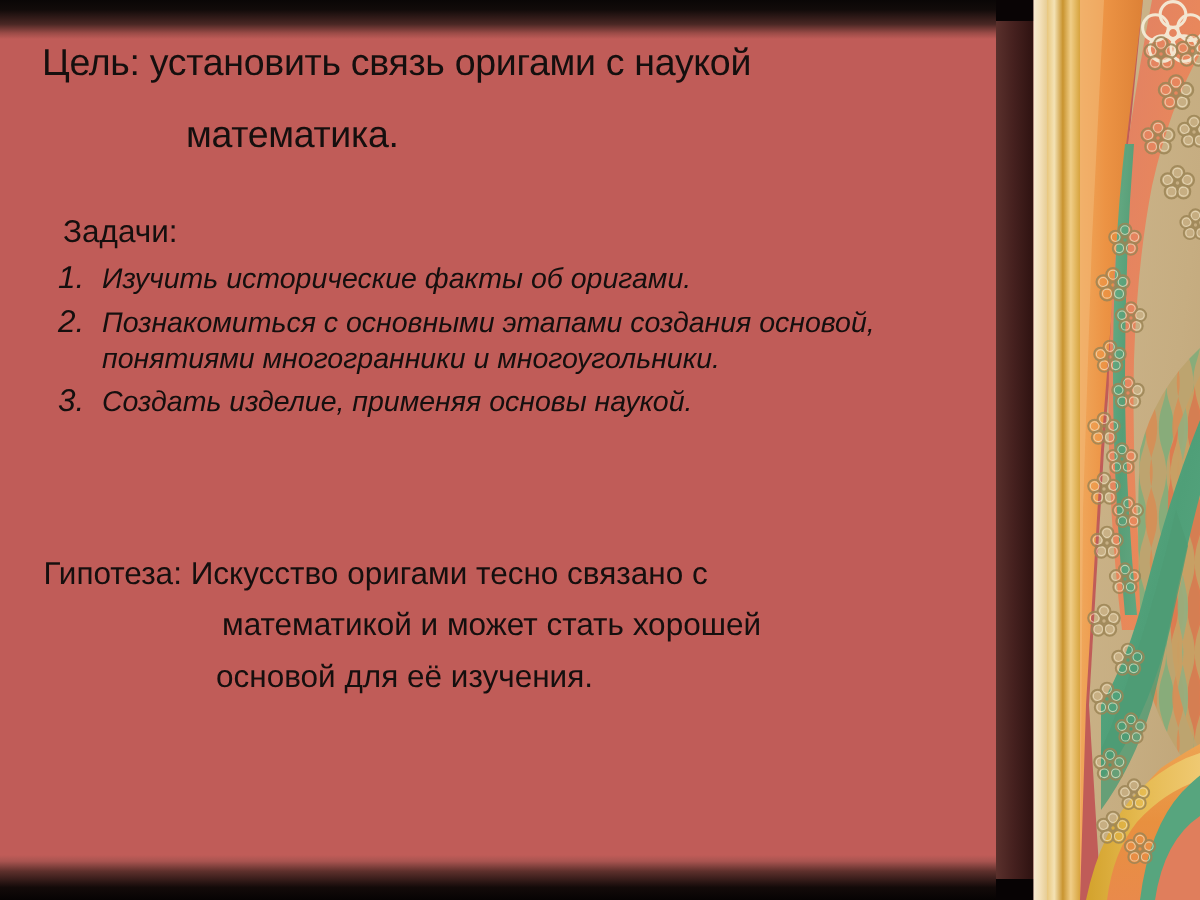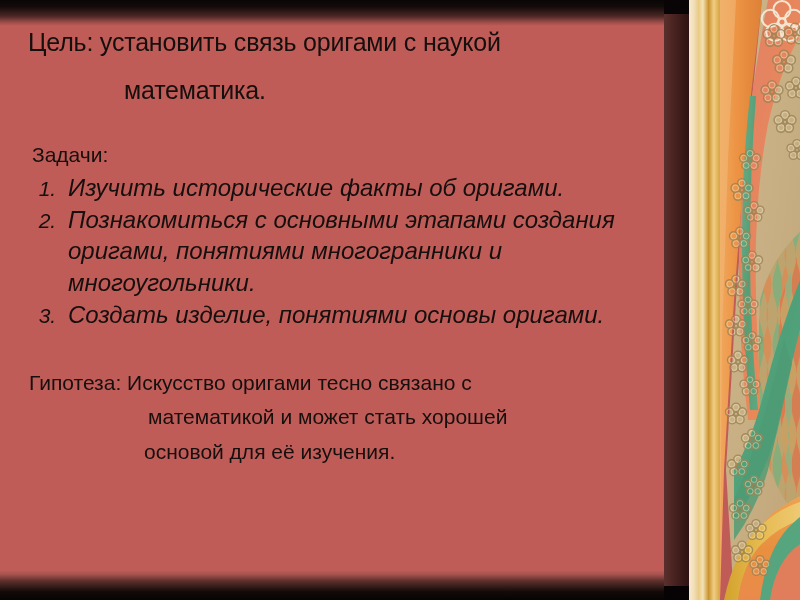--- a/index.html
+++ b/index.html
@@ -50,34 +50,34 @@
     position: absolute;
     font-size: 25px;
     letter-spacing: -0.2px;
     white-space: nowrap;
   }
   #title-l1 { left: 28px; top: 28px; }
   #title-l2 { left: 124px; top: 76px; text-align: right; }
 
   #tasks-label {
     position: absolute;
-    left: 32px; top: 143px;
+    left: 42px; top: 143px;
     font-size: 21px;
   }
 
   ol.tasks {
     position: absolute;
     left: 18px;
     top: 172px;
     margin: 0;
     padding: 0 0 0 44px;
     width: 600px;
     list-style: decimal;
     font-style: italic;
-    font-size: 24px;
+    font-size: 19px;
     line-height: 1.30;
   }
   ol.tasks > li {
     margin: 0 0 1px 0;
     padding-left: 6px;
   }
   ol.tasks > li::marker {
     font-style: italic;
     font-size: 21px;
   }
@@ -112,22 +112,22 @@
 
   <div id="content">
 
     <div class="title-line" id="title-l1">Цель: установить связь  оригами с наукой</div>
     <div class="title-line" id="title-l2">математика.</div>
 
     <div id="tasks-label">Задачи:</div>
 
     <ol class="tasks" id="tasks-list">
       <li>Изучить исторические факты об оригами.</li>
-      <li>Познакомиться с основными этапами создания оригами, понятиями многогранники и многоугольники.</li>
-      <li>Создать изделие, понятиями основы оригами.</li>
+      <li>Познакомиться с основными этапами создания основой, понятиями многогранники и многоугольники.</li>
+      <li>Создать изделие, применяя основы наукой.</li>
     </ol>
 
     <div class="hyp-line" id="hyp-l1">Гипотеза: Искусство оригами тесно связано с</div>
     <div class="hyp-line" id="hyp-l2">математикой и может стать хорошей</div>
     <div class="hyp-line" id="hyp-l3">основой для её изучения.</div>
   </div>
 
   <div id="border-art">
     <svg width="136" height="600" viewBox="0 0 136 600" xmlns="http://www.w3.org/2000/svg">
       <defs>

